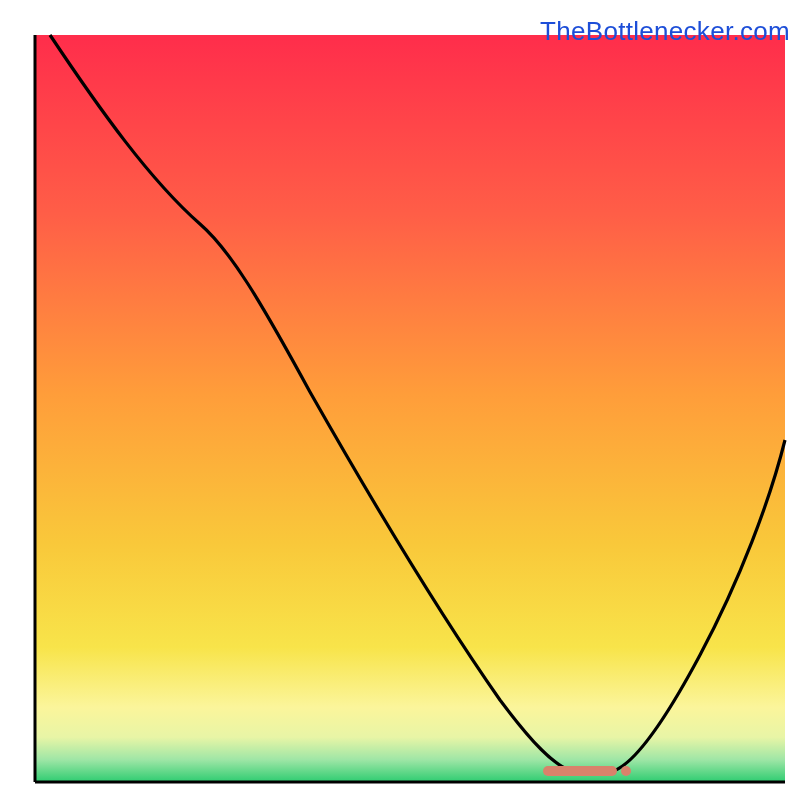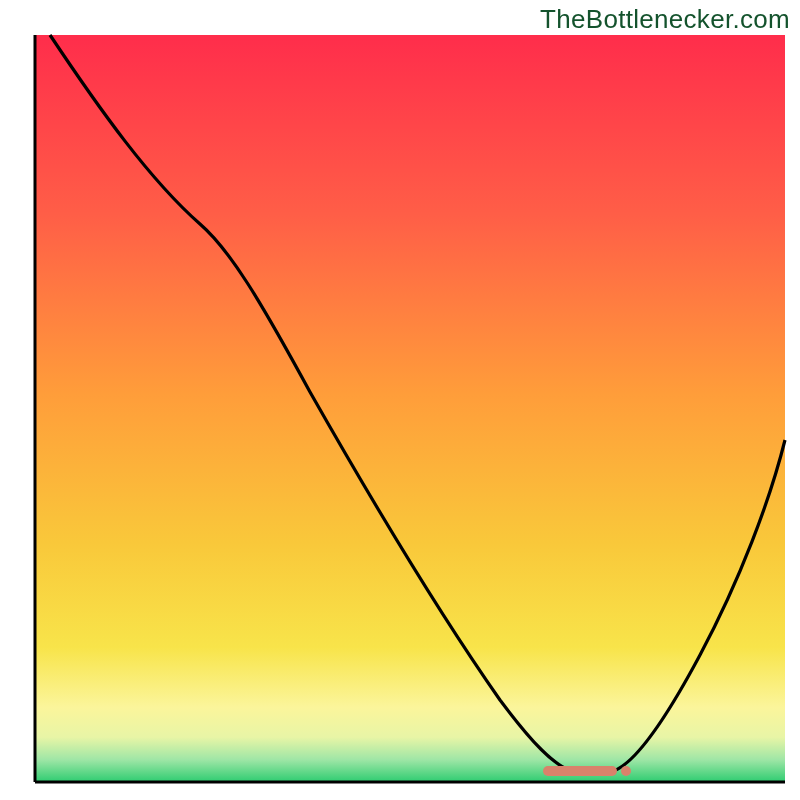--- a/index.html
+++ b/index.html
@@ -10,23 +10,23 @@
     background: #fff;
     font-family: Arial, sans-serif;
   }
   .wrap {
     position: relative;
     width: 800px;
     height: 800px;
   }
   .watermark {
     position: absolute;
-    top: 4px;
+    top: 16px;
     right: 10px;
-    color: #14532d;
+    color: #1d4ed8;
     font-size: 26px;
     font-weight: 400;
     letter-spacing: 0.3px;
   }
   svg { display: block; }
 </style>
 </head>
 <body>
 
 <div class="wrap">

